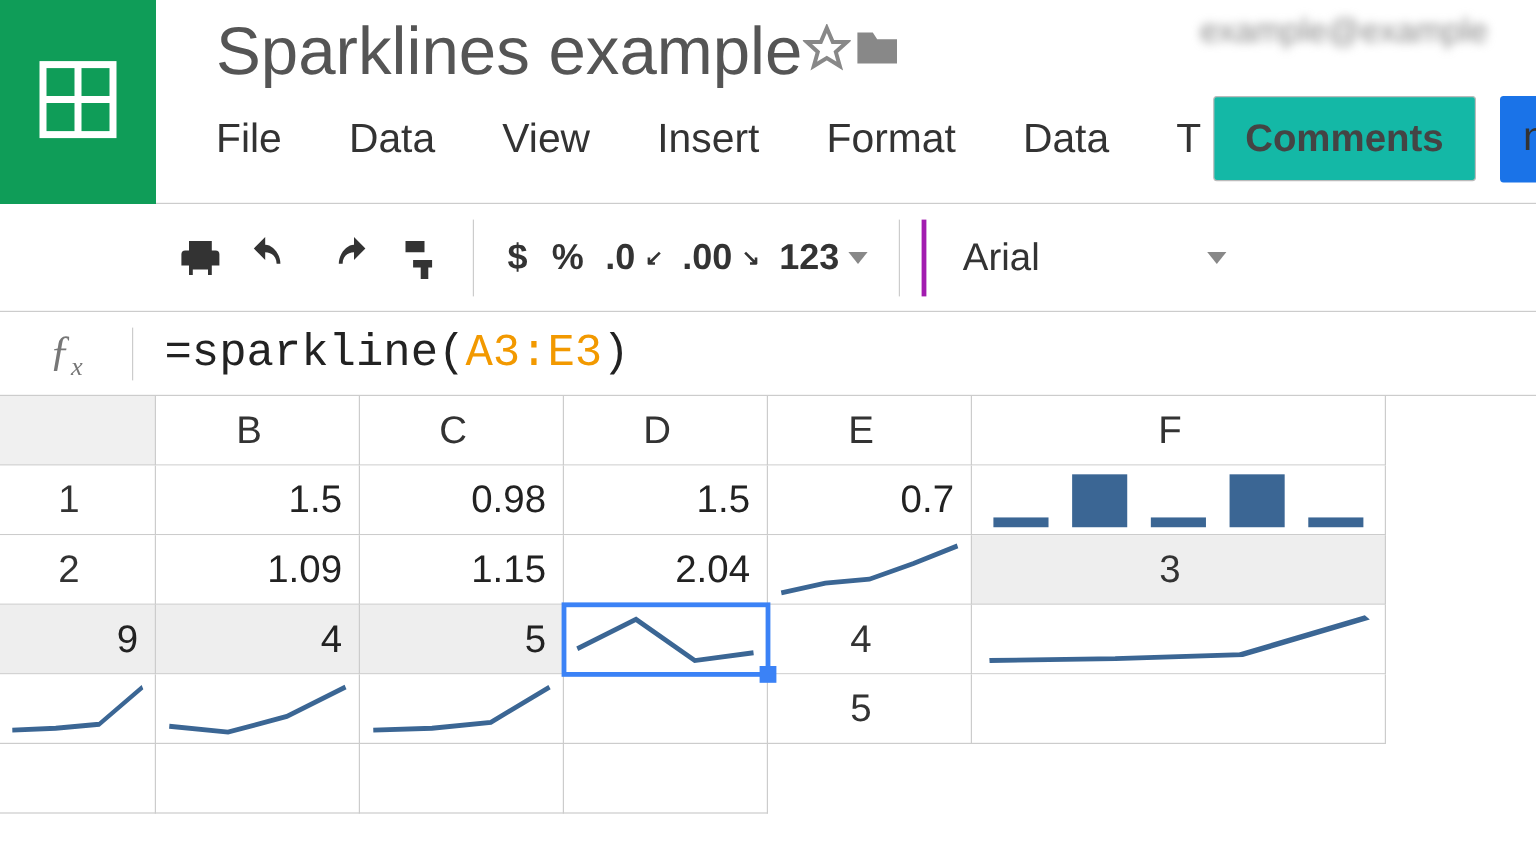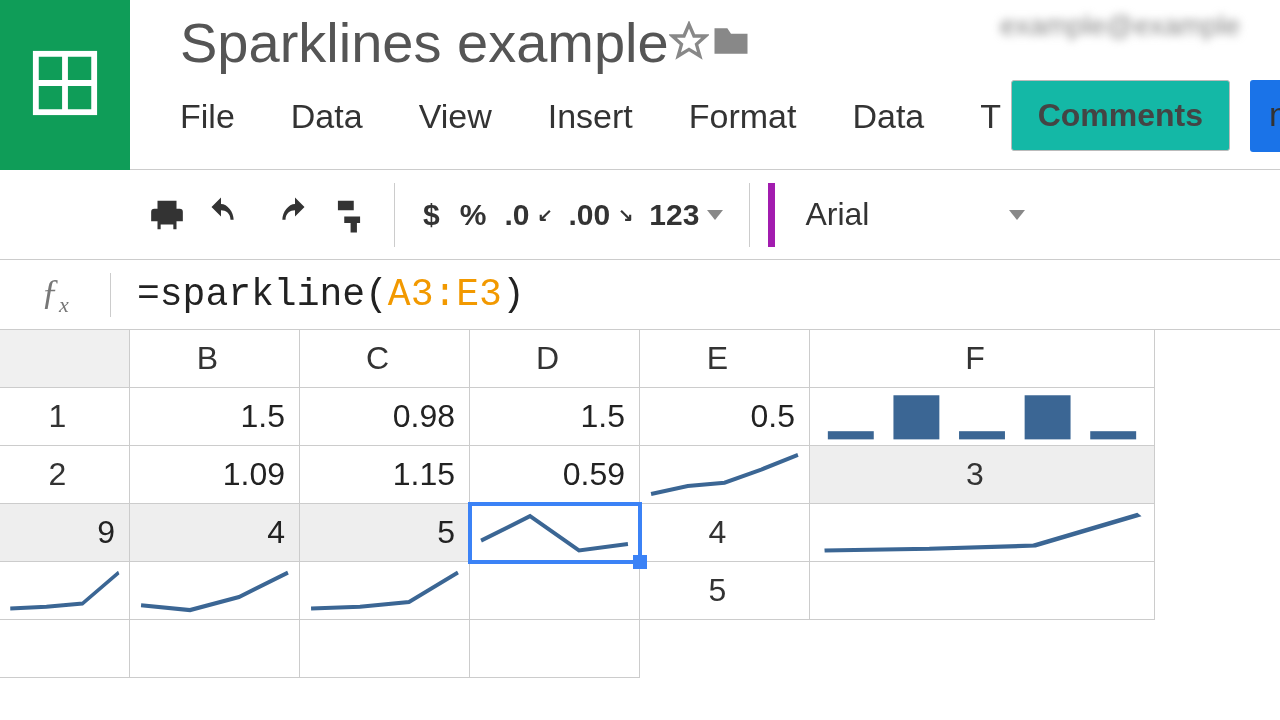--- a/index.html
+++ b/index.html
@@ -19,21 +19,21 @@
   .comments-btn { position:absolute; right:50px; top:80px; background:#14b8a6; border:1px solid #bbb; border-radius:3px; font-size:32px; font-weight:700; color:#444; padding:16px 26px; cursor:pointer;}
   .share-sliver { position:absolute; right:0; top:80px; width:30px; height:72px; background:#1a73e8; border-radius:3px 0 0 3px;}
   .share-sliver-txt { position:absolute; right:-8px; top:95px; font-size:34px; color:#333; font-weight:400;}
   
   .toolbar { height:90px; border-bottom:1px solid #ccc; display:flex; align-items:center; padding-left:60px; gap:0;}
   .tool-sep { width:1px; height:64px; background:#ccc; margin:0 18px;}
   .tool-btn { width:54px; height:60px; display:flex; align-items:center; justify-content:center; cursor:pointer;}
   .tool-btn svg { width:38px; height:38px; fill:#333;}
   .tool-text { font-size:30px; font-weight:700; color:#333; padding:0 10px; cursor:pointer;}
   .num-format { font-size:30px; font-weight:700; color:#333; display:flex; align-items:center; gap:8px; padding:0 8px;}
-  .font-box { border-left:7px solid #a21caf; height:64px; display:flex; align-items:center; padding:0 30px; font-size:32px; color:#333; gap:140px;}
+  .font-box { border-left:4px solid #a21caf; height:64px; display:flex; align-items:center; padding:0 30px; font-size:32px; color:#333; gap:140px;}
   .caret { width:0; height:0; border-left:8px solid transparent; border-right:8px solid transparent; border-top:10px solid #888;}
   
   .formula-bar { height:70px; border-bottom:1px solid #ccc; display:flex; align-items:center;}
   .fx-label { width:110px; text-align:center; font-size:36px; font-style:italic; color:#777; font-family:'Times New Roman',serif;}
   .fx-sep { width:1px; height:44px; background:#ccc;}
   .fx-input { flex:1; padding-left:26px; font-family:'Courier New',monospace; font-size:38px; color:#222;}
   .fx-input .ref { color:#f29900;}
   
   .sheet { display:grid; grid-template-columns:130px 170px 170px 170px 170px 345px; grid-auto-rows:58px;}
   .col-header, .row-header, .cell, .corner { border-right:1px solid #ccc; border-bottom:1px solid #ccc; display:flex; align-items:center; justify-content:flex-end; padding-right:14px; font-size:32px;}
@@ -152,35 +152,35 @@
   <div class="col-header">B</div>
   <div class="col-header">C</div>
   <div class="col-header">D</div>
   <div class="col-header">E</div>
   <div class="col-header">F</div>
 
   <div class="row-header">1</div>
   <div class="cell">1.5</div>
   <div class="cell">0.98</div>
   <div class="cell">1.5</div>
-  <div class="cell">0.5</div>
+  <div class="cell">0.7</div>
   <div class="cell spark-cell">
     <svg viewBox="0 0 100 30" preserveAspectRatio="none">
       <rect class="bar-sp" x="3" y="24" width="14" height="5"></rect>
       <rect class="bar-sp" x="23" y="2" width="14" height="27"></rect>
       <rect class="bar-sp" x="43" y="24" width="14" height="5"></rect>
       <rect class="bar-sp" x="63" y="2" width="14" height="27"></rect>
       <rect class="bar-sp" x="83" y="24" width="14" height="5"></rect>
     </svg>
   </div>
 
   <div class="row-header">2</div>
   <div class="cell">1.09</div>
   <div class="cell">1.15</div>
-  <div class="cell">0.59</div>
+  <div class="cell">2.04</div>
   <div class="cell spark-cell">
     <svg viewBox="0 0 100 30" preserveAspectRatio="none">
         <polyline class="line-sp" points="2,27 26,22 50,20 74,12 98,3"></polyline>
       </svg>
   </div>
 
   <div class="row-header" style="background:#eee">3</div>
   <div class="cell" style="background:#eee">9</div>
   <div class="cell" style="background:#eee">4</div>
   <div class="cell" style="background:#eee">5</div>

